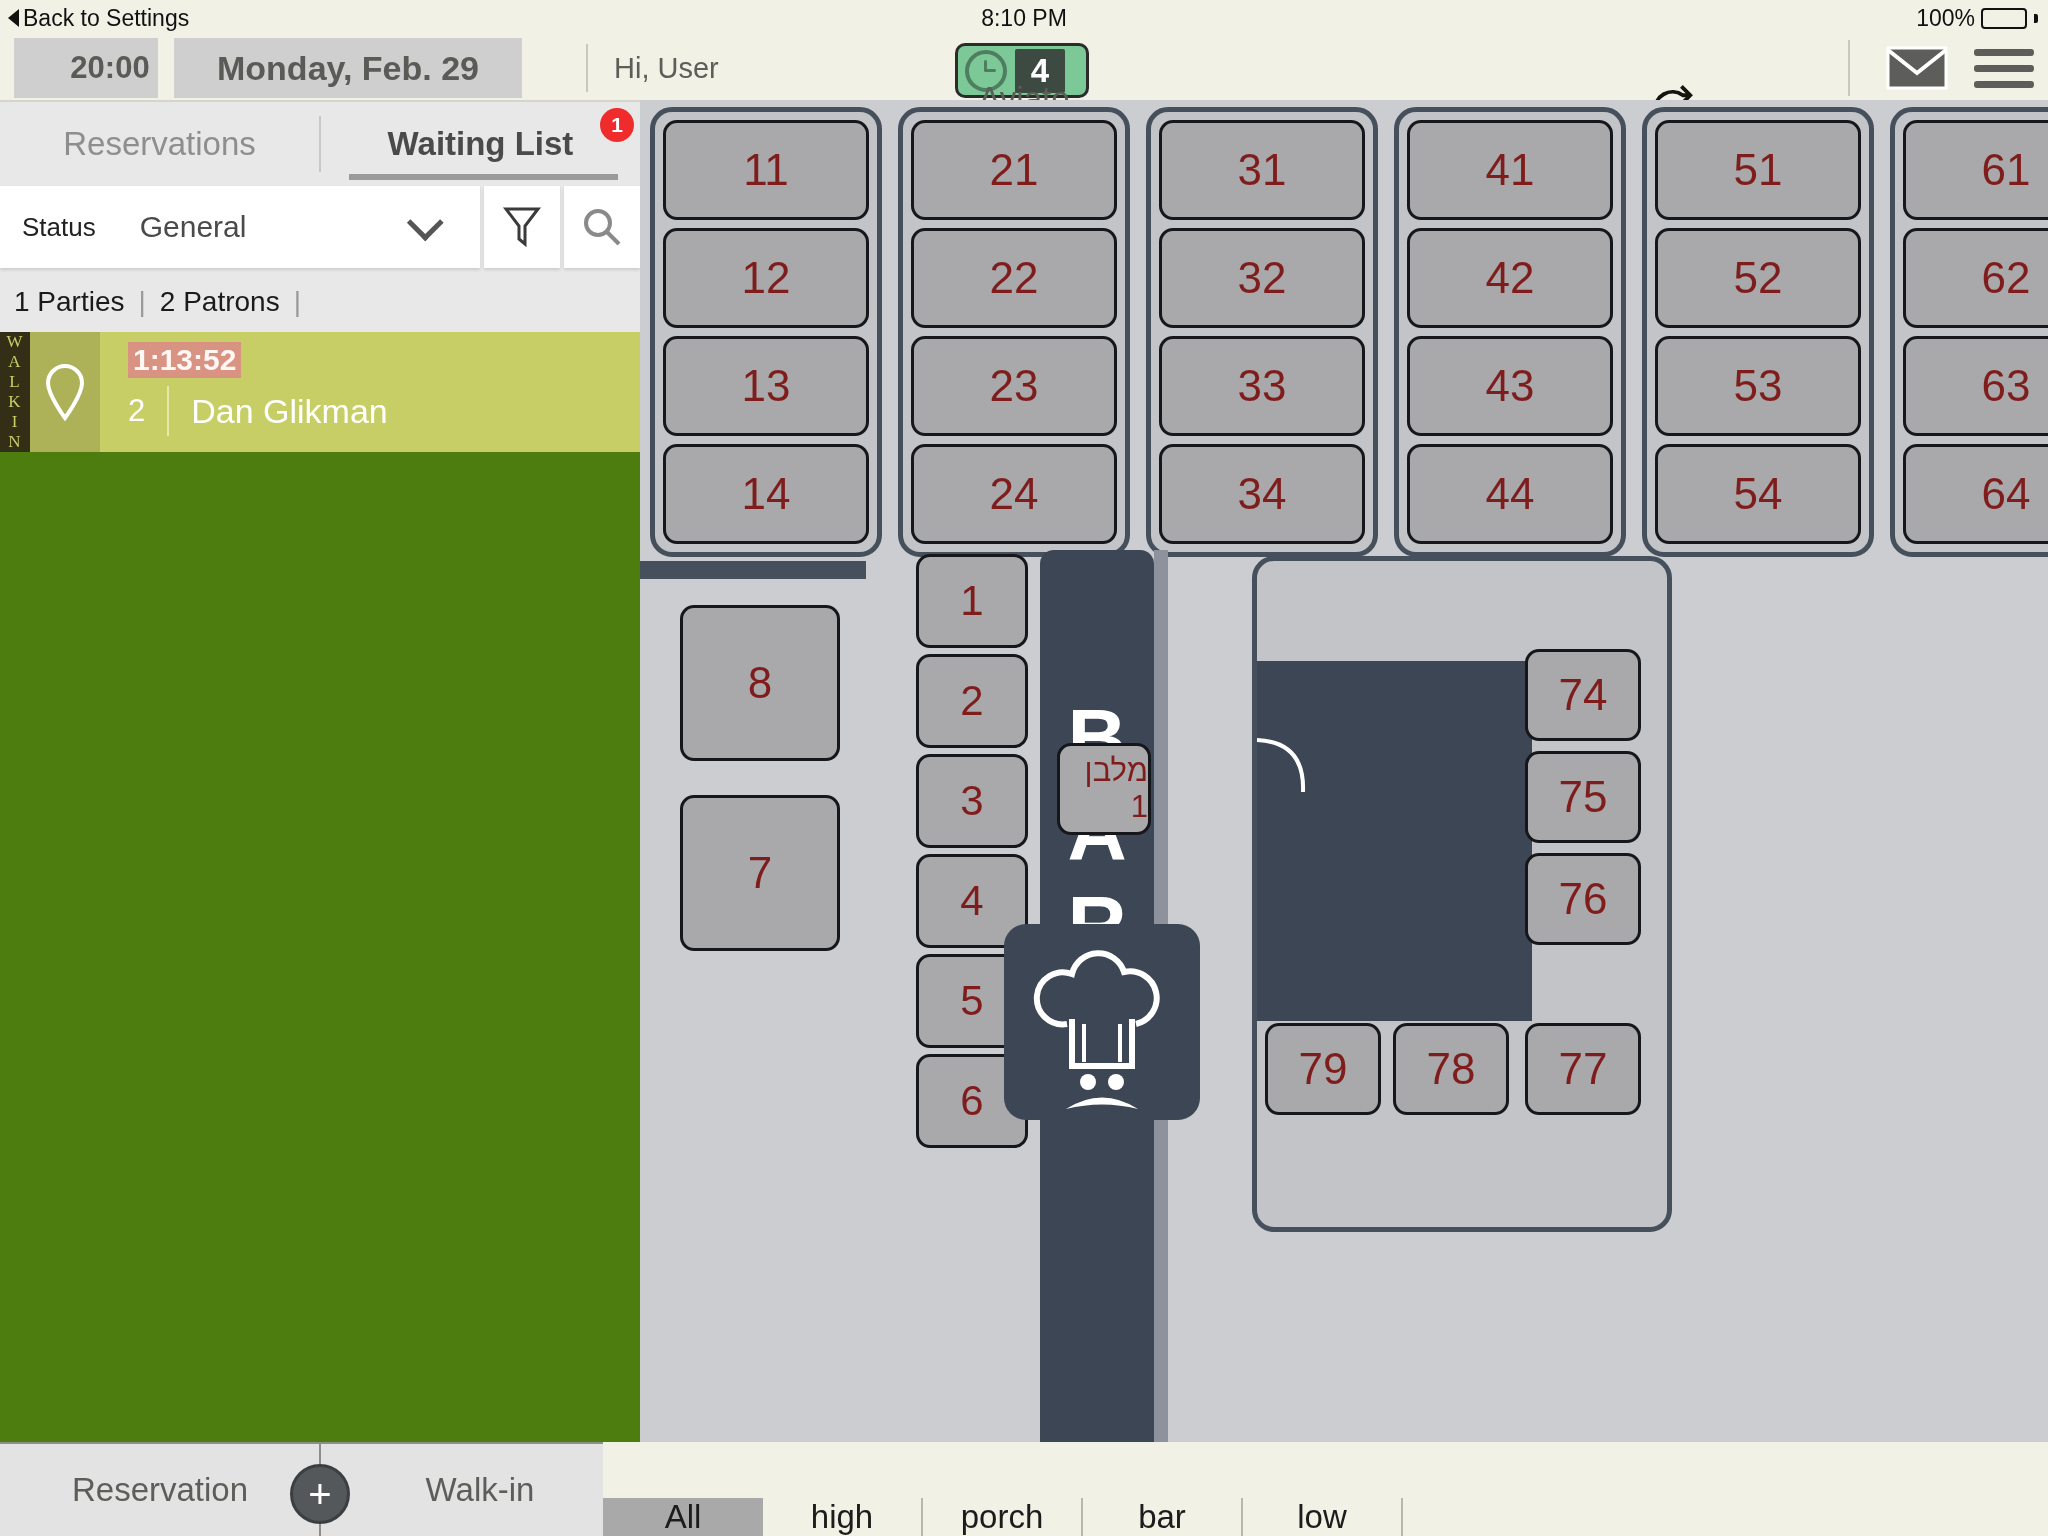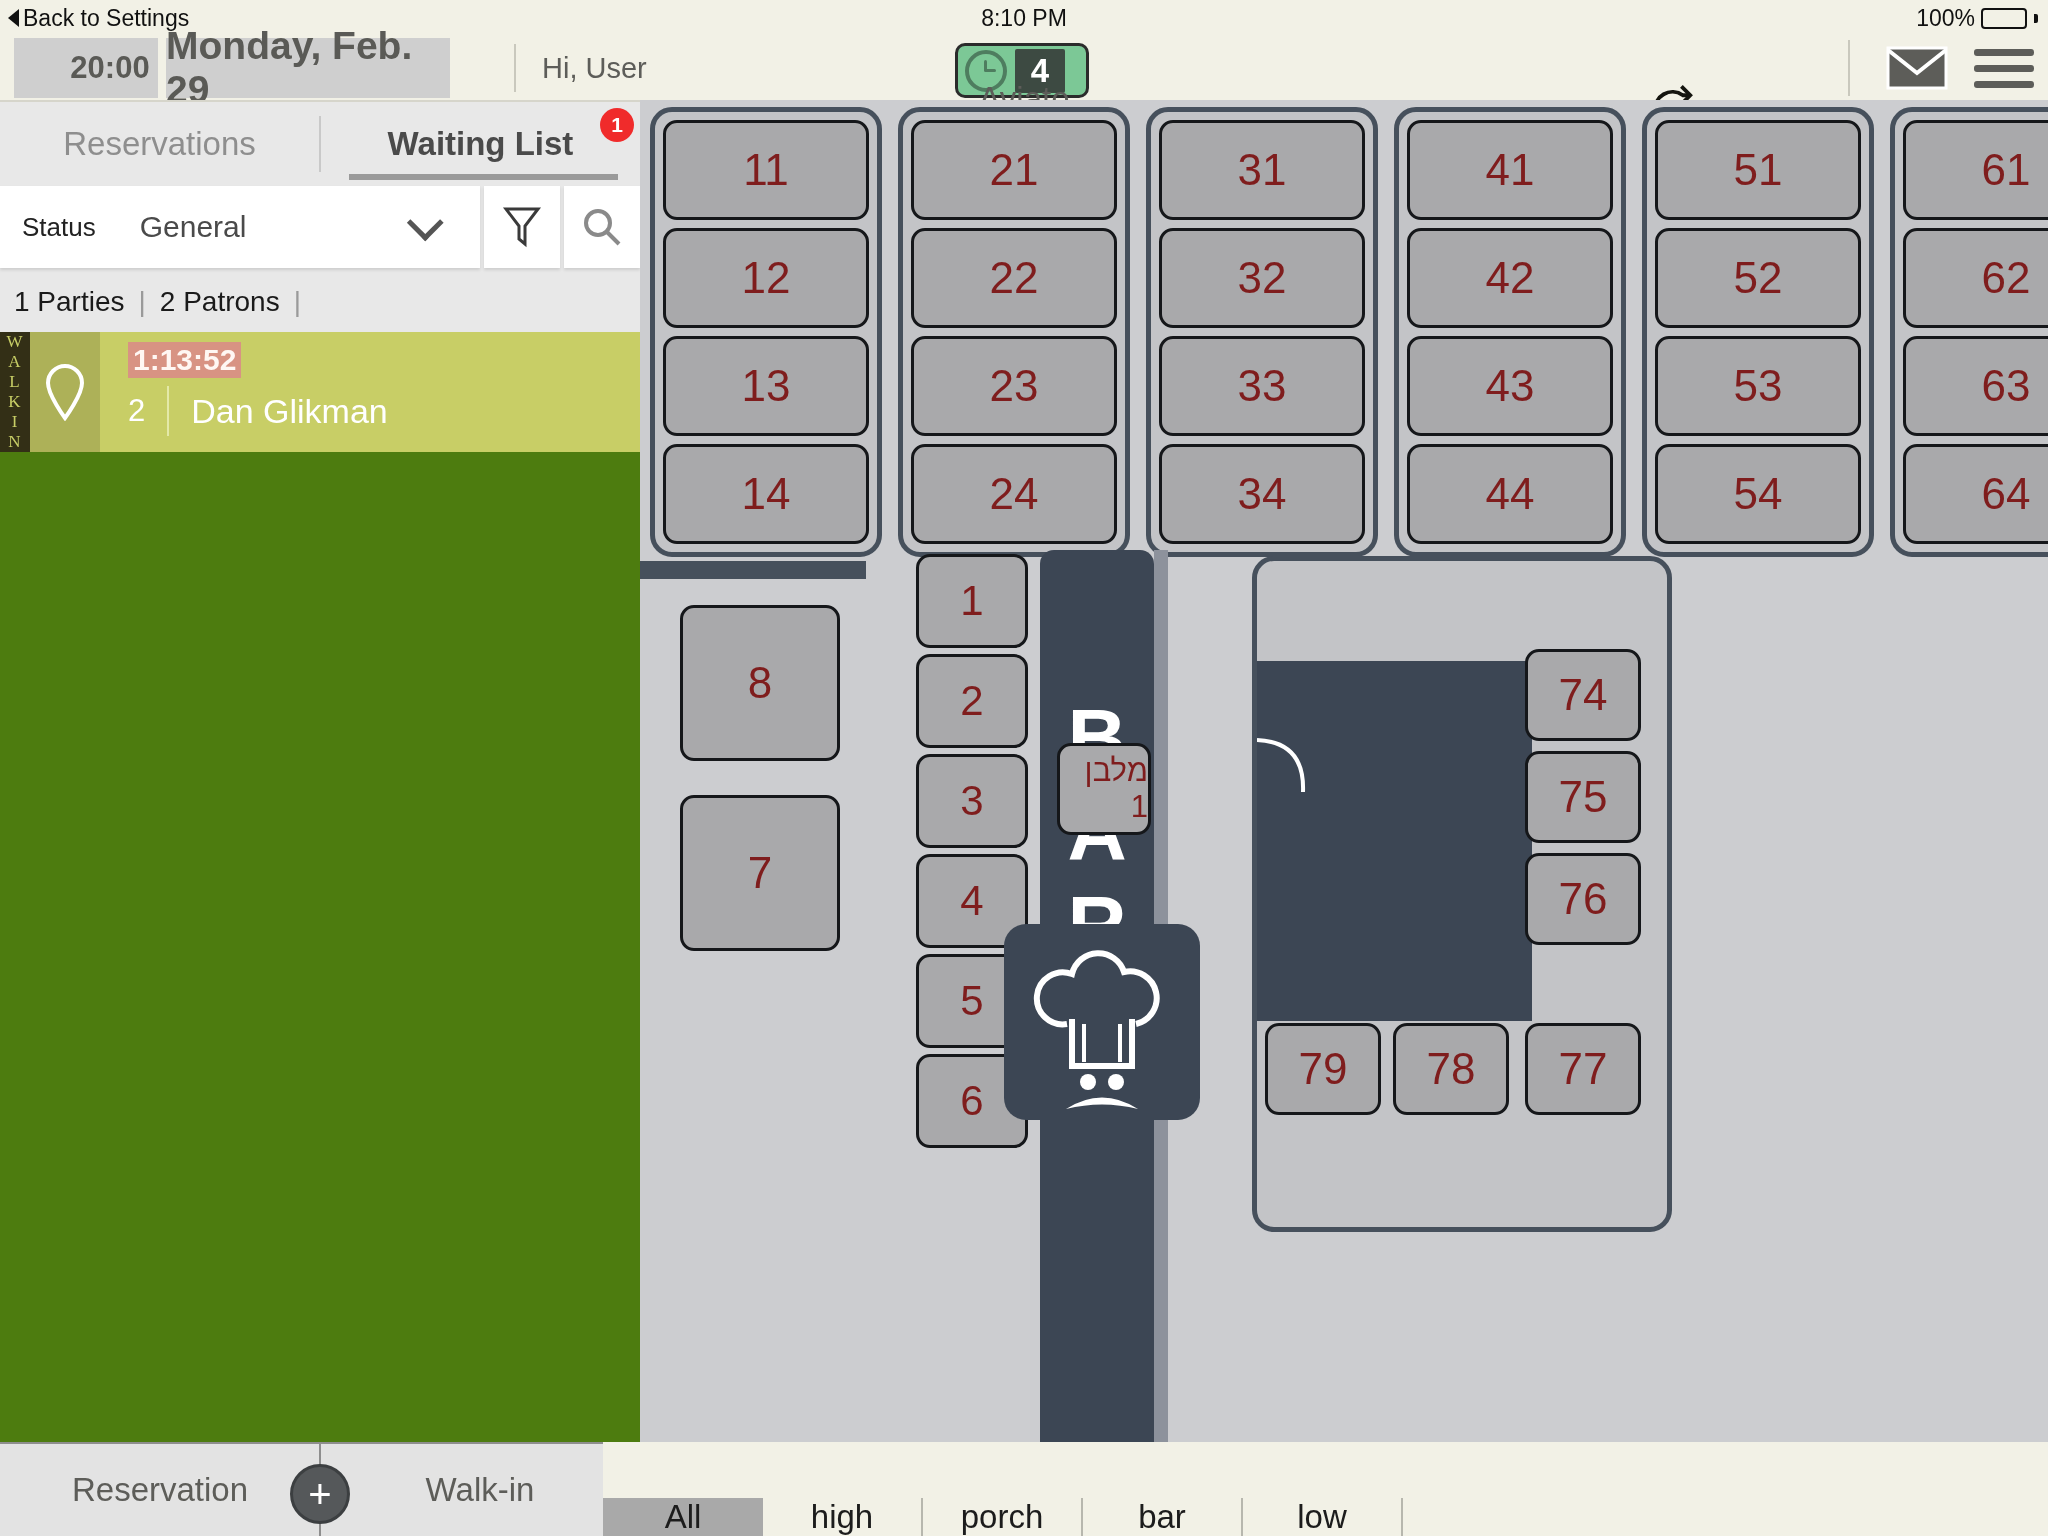--- a/index.html
+++ b/index.html
@@ -33,21 +33,21 @@
   
   .header {
     position: absolute; top: 36px; left: 0; width: 2048px; height: 64px;
     background: #f2f1e6; display: flex; align-items: center;
   }
   .pill {
     background: #cfcfcf; color: #5a5a56; font-weight: bold;
     display: flex; align-items: center; justify-content: center;
   }
   .pill-time { margin-left: 14px; width: 144px; height: 60px; font-size: 31px; padding-left: 48px; }
-  .pill-date { margin-left: 8px; width: 284px; height: 60px; font-size: 39px; }
+  .pill-date { margin-left: 16px; width: 348px; height: 60px; font-size: 34px; }
   .hdr-sep { width: 2px; height: 48px; background: #c9c8bd; margin-left: 64px; }
   .greet { margin-left: 26px; font-size: 29px; color: #5d5d59; }
   .clock-badge {
     position: absolute; left: 955px; top: 7px;
     width: 134px; height: 55px; background: #7cc896;
     border: 3px solid #2b2b2b; border-radius: 10px;
     display: flex; align-items: center; padding: 0 7px; gap: 8px;
   }
   .clock-face {
     width: 42px; height: 42px; border: 4px solid #4e7d5f; border-radius: 50%; position: relative;

